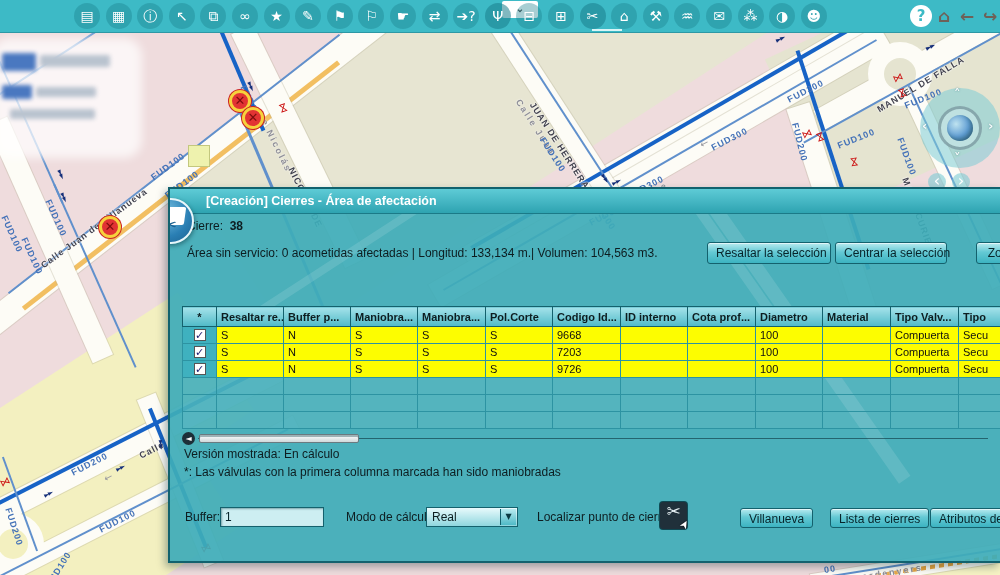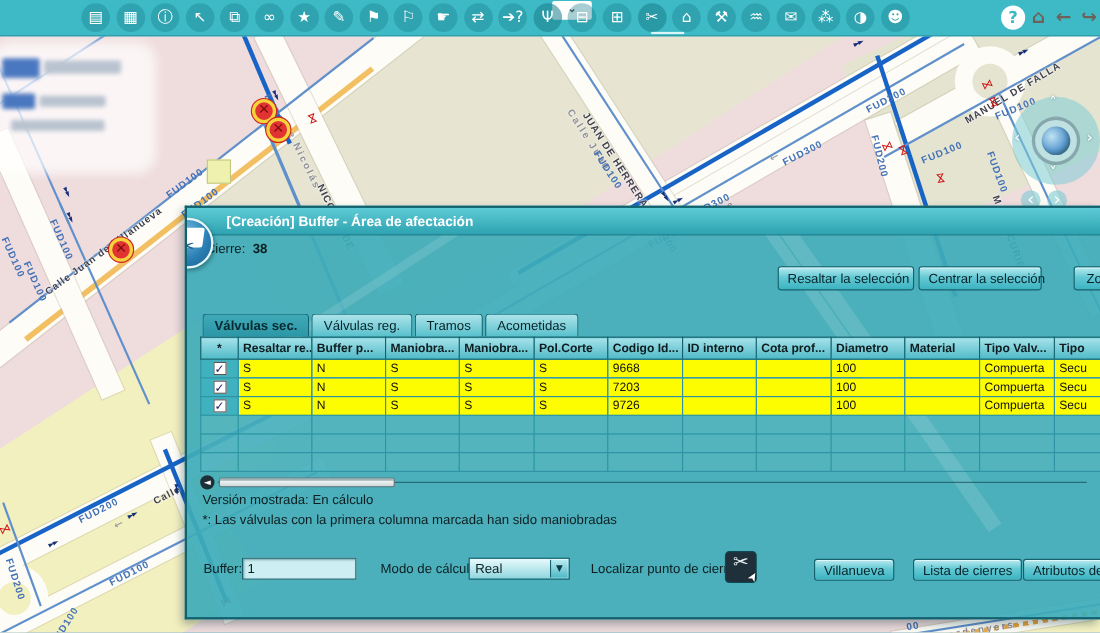--- a/index.html
+++ b/index.html
@@ -238,38 +238,33 @@
       <div class="rtool" style="left: 956px;">←</div>
       <div class="rtool" style="left: 979px;">↪</div>
     </div>
 </div>
 
 <div id="dialog">
   <div class="ghostline" style="left:240px;top:-40px;width:500px;height:10px;transform:rotate(55deg);"></div>
   <div class="ghostline" style="left:420px;top:120px;width:400px;height:14px;transform:rotate(55deg);"></div>
   <div class="ghostline" style="left:60px;top:40px;width:300px;height:8px;transform:rotate(-33deg);"></div>
 
-  <div id="dlg-title"><span>[Creación] Buffer - Área de afectación</span></div>
+  <div id="dlg-title"><span>[Creación] Cierres - Área de afectación</span></div>
   <div id="dlg-icon">
       <span class="m"></span>
       <span class="s">✂</span>
     </div>
 
   <div class="dlg-text" style="left:17px;top:30px;"><span>Cierre:</span>&nbsp;&nbsp;<b>38</b></div>
+  <div class="dlg-text" style="left:17px;top:57px;">Área sin servicio:  0  acometidas afectadas   | Longitud: 133,134 m.| Volumen: 104,563 m3.</div>
 
   <button class="btn" style="left:537px;top:53px;width:124px;">Resaltar la selección</button>
   <button class="btn" style="left:665px;top:53px;width:112px;">Centrar la selección</button>
   <button class="btn" style="left:806px;top:53px;width:130px;">Zoom a la selección</button>
 
-  <div class="tabs" id="tabs">
-      <div class="tab active">Válvulas sec.</div>
-      <div class="tab">Válvulas reg.</div>
-      <div class="tab">Tramos</div>
-      <div class="tab">Acometidas</div>
-    </div>
 
   <table id="vtable">
     <colgroup>
       <col style="width:34px">
         <col style="width:67px">
         <col style="width:67px">
         <col style="width:67px">
       <col style="width:68px">
         <col style="width:67px">
         <col style="width:68px">

